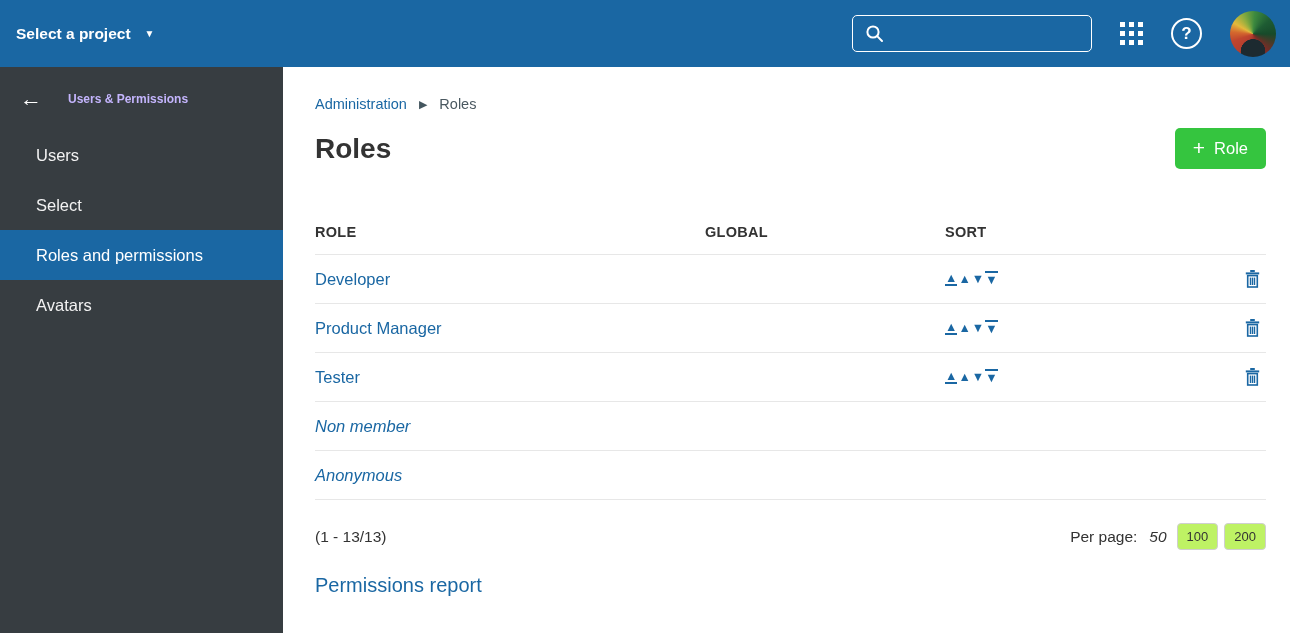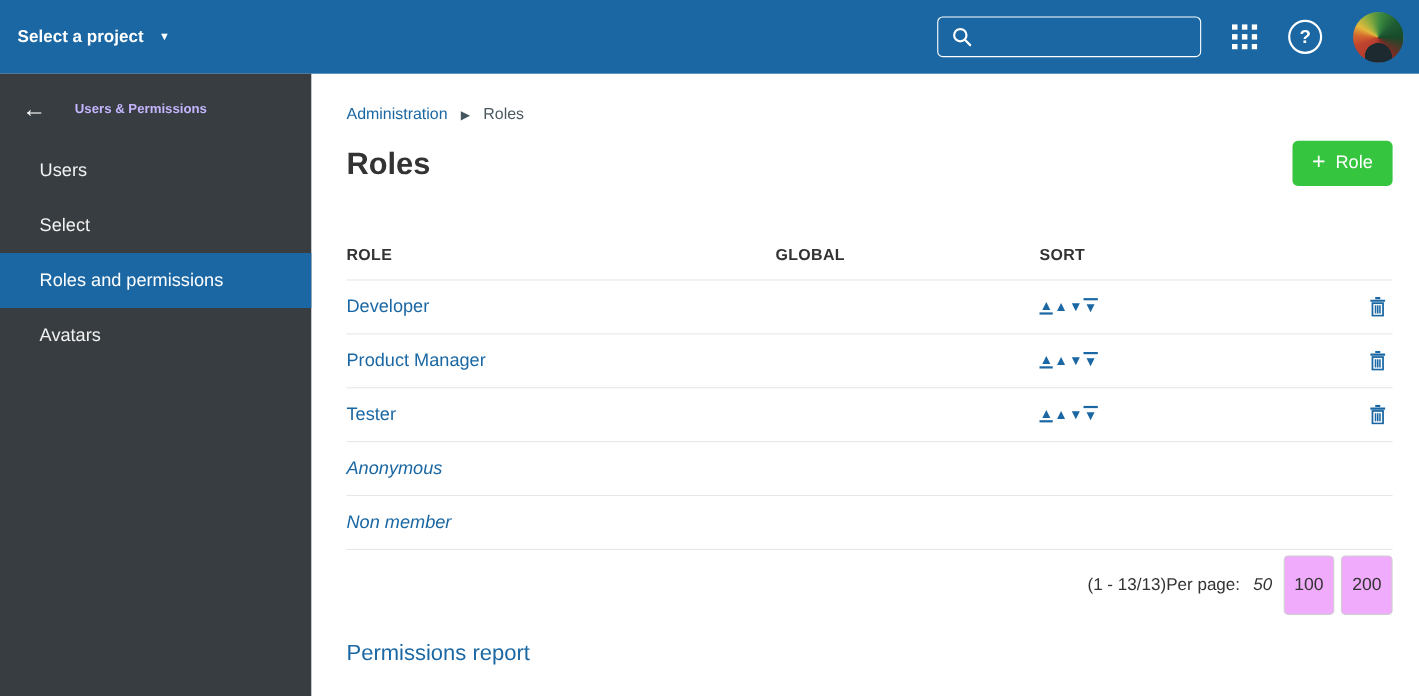--- a/index.html
+++ b/index.html
@@ -67,26 +67,26 @@
   .drow { height:49px; }
   .role-link { color:#1A67A3; font-size:16.5px; text-decoration:none; cursor:pointer;margin-top:29px; }
   .role-link.italic { font-style:italic; }
   .sort-controls { display:flex; align-items:center; gap:1px; }
   .tri { color:#1A67A3; font-size:12.5px; line-height:1; text-decoration:none; cursor:pointer; }
   .tri.line-below { border-bottom:2px solid #1A67A3; }
   .tri.line-above { border-top:2px solid #1A67A3; padding-top:1px; }
   .del-cell { display:flex; justify-content:flex-end; padding-right:6px; }
 
   
-  .pager { margin-top:5px; display:flex; align-items:center; justify-content:flex-end;
+  .pager { margin-top:23px; display:flex; align-items:center; justify-content:space-between;
             font-size:15.5px; color:#333; }
   .perpage { display:flex; align-items:center; gap:6px; }
   .perpage .current { font-style:italic; margin:0 4px 0 6px; }
-  .pp-btn { background:#f0abfc; border:1px solid #CFCFCF; border-radius:4px;
-            font-size:16px; color:#333; font-family:inherit; padding:17px 9px; cursor:pointer; }
+  .pp-btn { background:#bef264; border:1px solid #CFCFCF; border-radius:4px;
+            font-size:13px; color:#333; font-family:inherit; padding:5px 9px; cursor:pointer; }
   .perm-report { display:inline-block; margin-top:24px; color:#1A67A3; font-size:20px;
             text-decoration:none; cursor:pointer; }
 </style>
 </head>
 <body>
 
 <header class="topbar">
   <button class="project-select">
     <span>Select a project</span>
     <span class="caret">▼</span>
@@ -235,29 +235,29 @@
             <rect x="2.7" y="5.6" width="9.6" height="11.4" stroke-width="1.6"></rect>
             <line x1="5.5" y1="7.6" x2="5.5" y2="15" stroke-width="1.4"></line>
             <line x1="7.5" y1="7.6" x2="7.5" y2="15" stroke-width="1.4"></line>
             <line x1="9.5" y1="7.6" x2="9.5" y2="15" stroke-width="1.4"></line>
           </svg>
         </span>
       </button>
     </span>
   </div>
           <div class="trow drow">
+    <span><a class="role-link italic">Non member</a></span>
+    <span></span>
+
+    <span class="del-cell">
+      
+    </span>
+  </div>
+          <div class="trow drow">
     <span><a class="role-link italic">Anonymous</a></span>
-    <span></span>
-
-    <span class="del-cell">
-      
-    </span>
-  </div>
-          <div class="trow drow">
-    <span><a class="role-link italic">Non member</a></span>
     <span></span>
 
     <span class="del-cell">
       
     </span>
   </div>
         </div>
     </div>
 
     <div class="pager">

